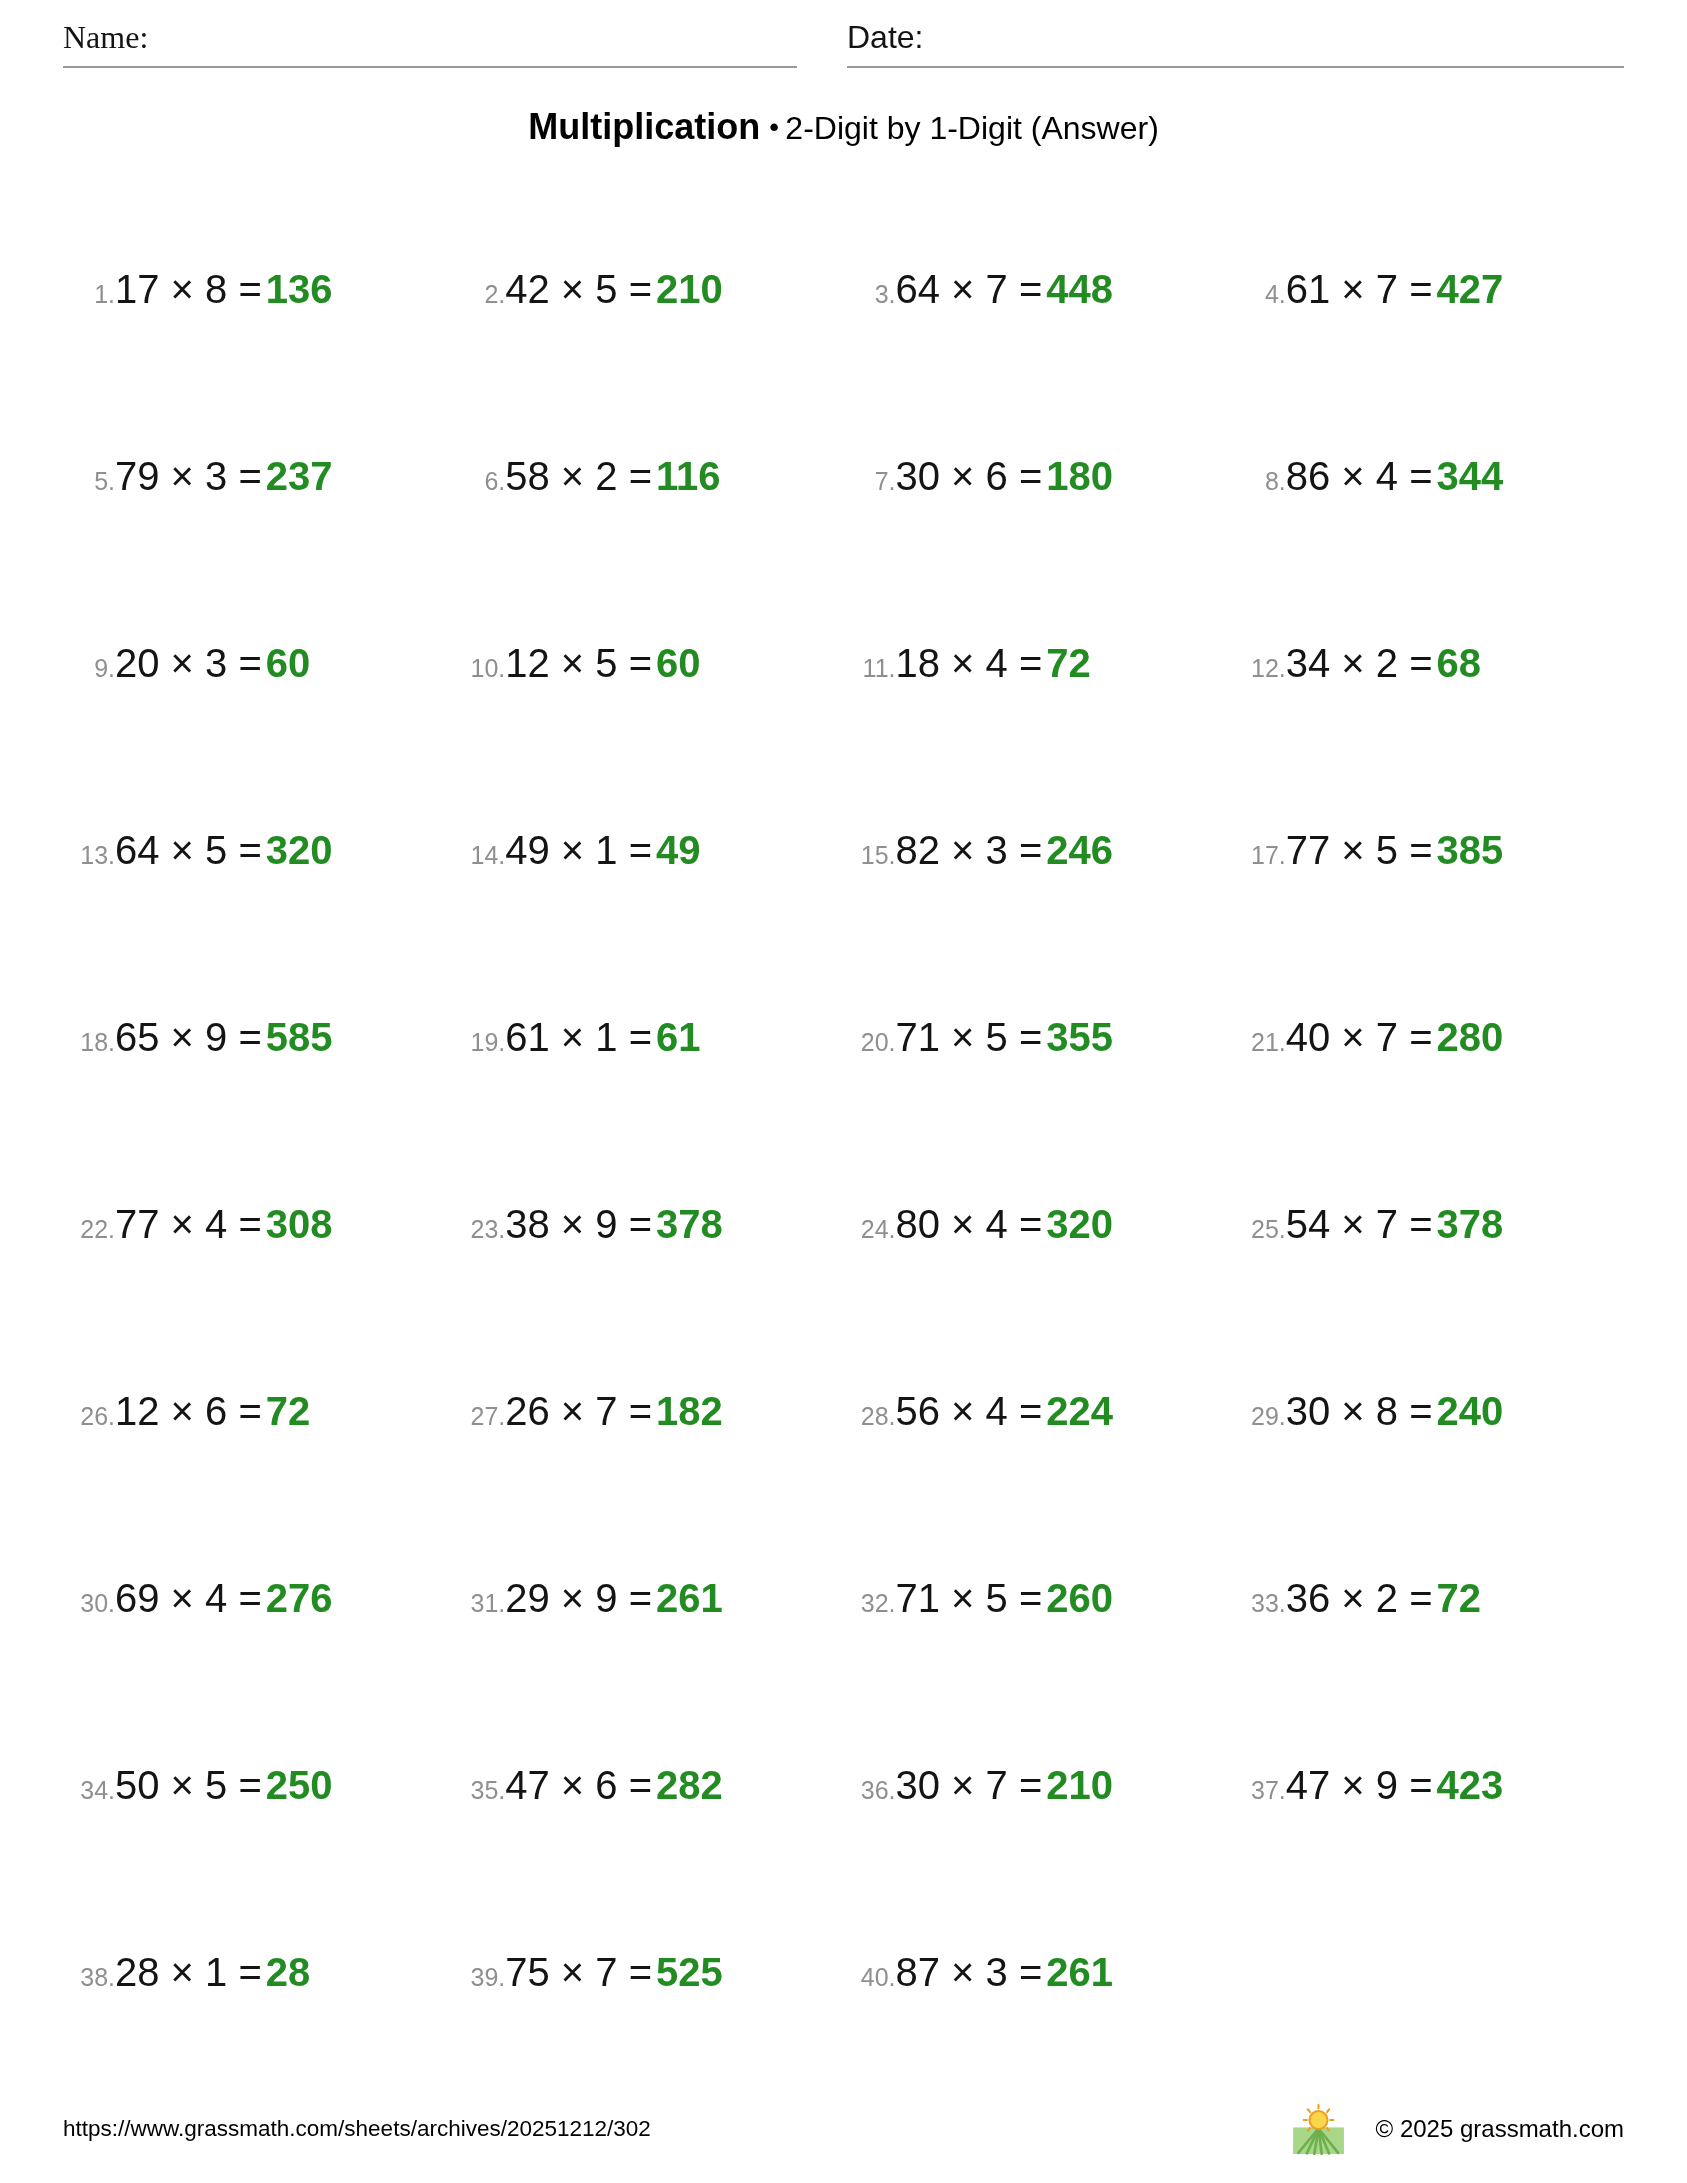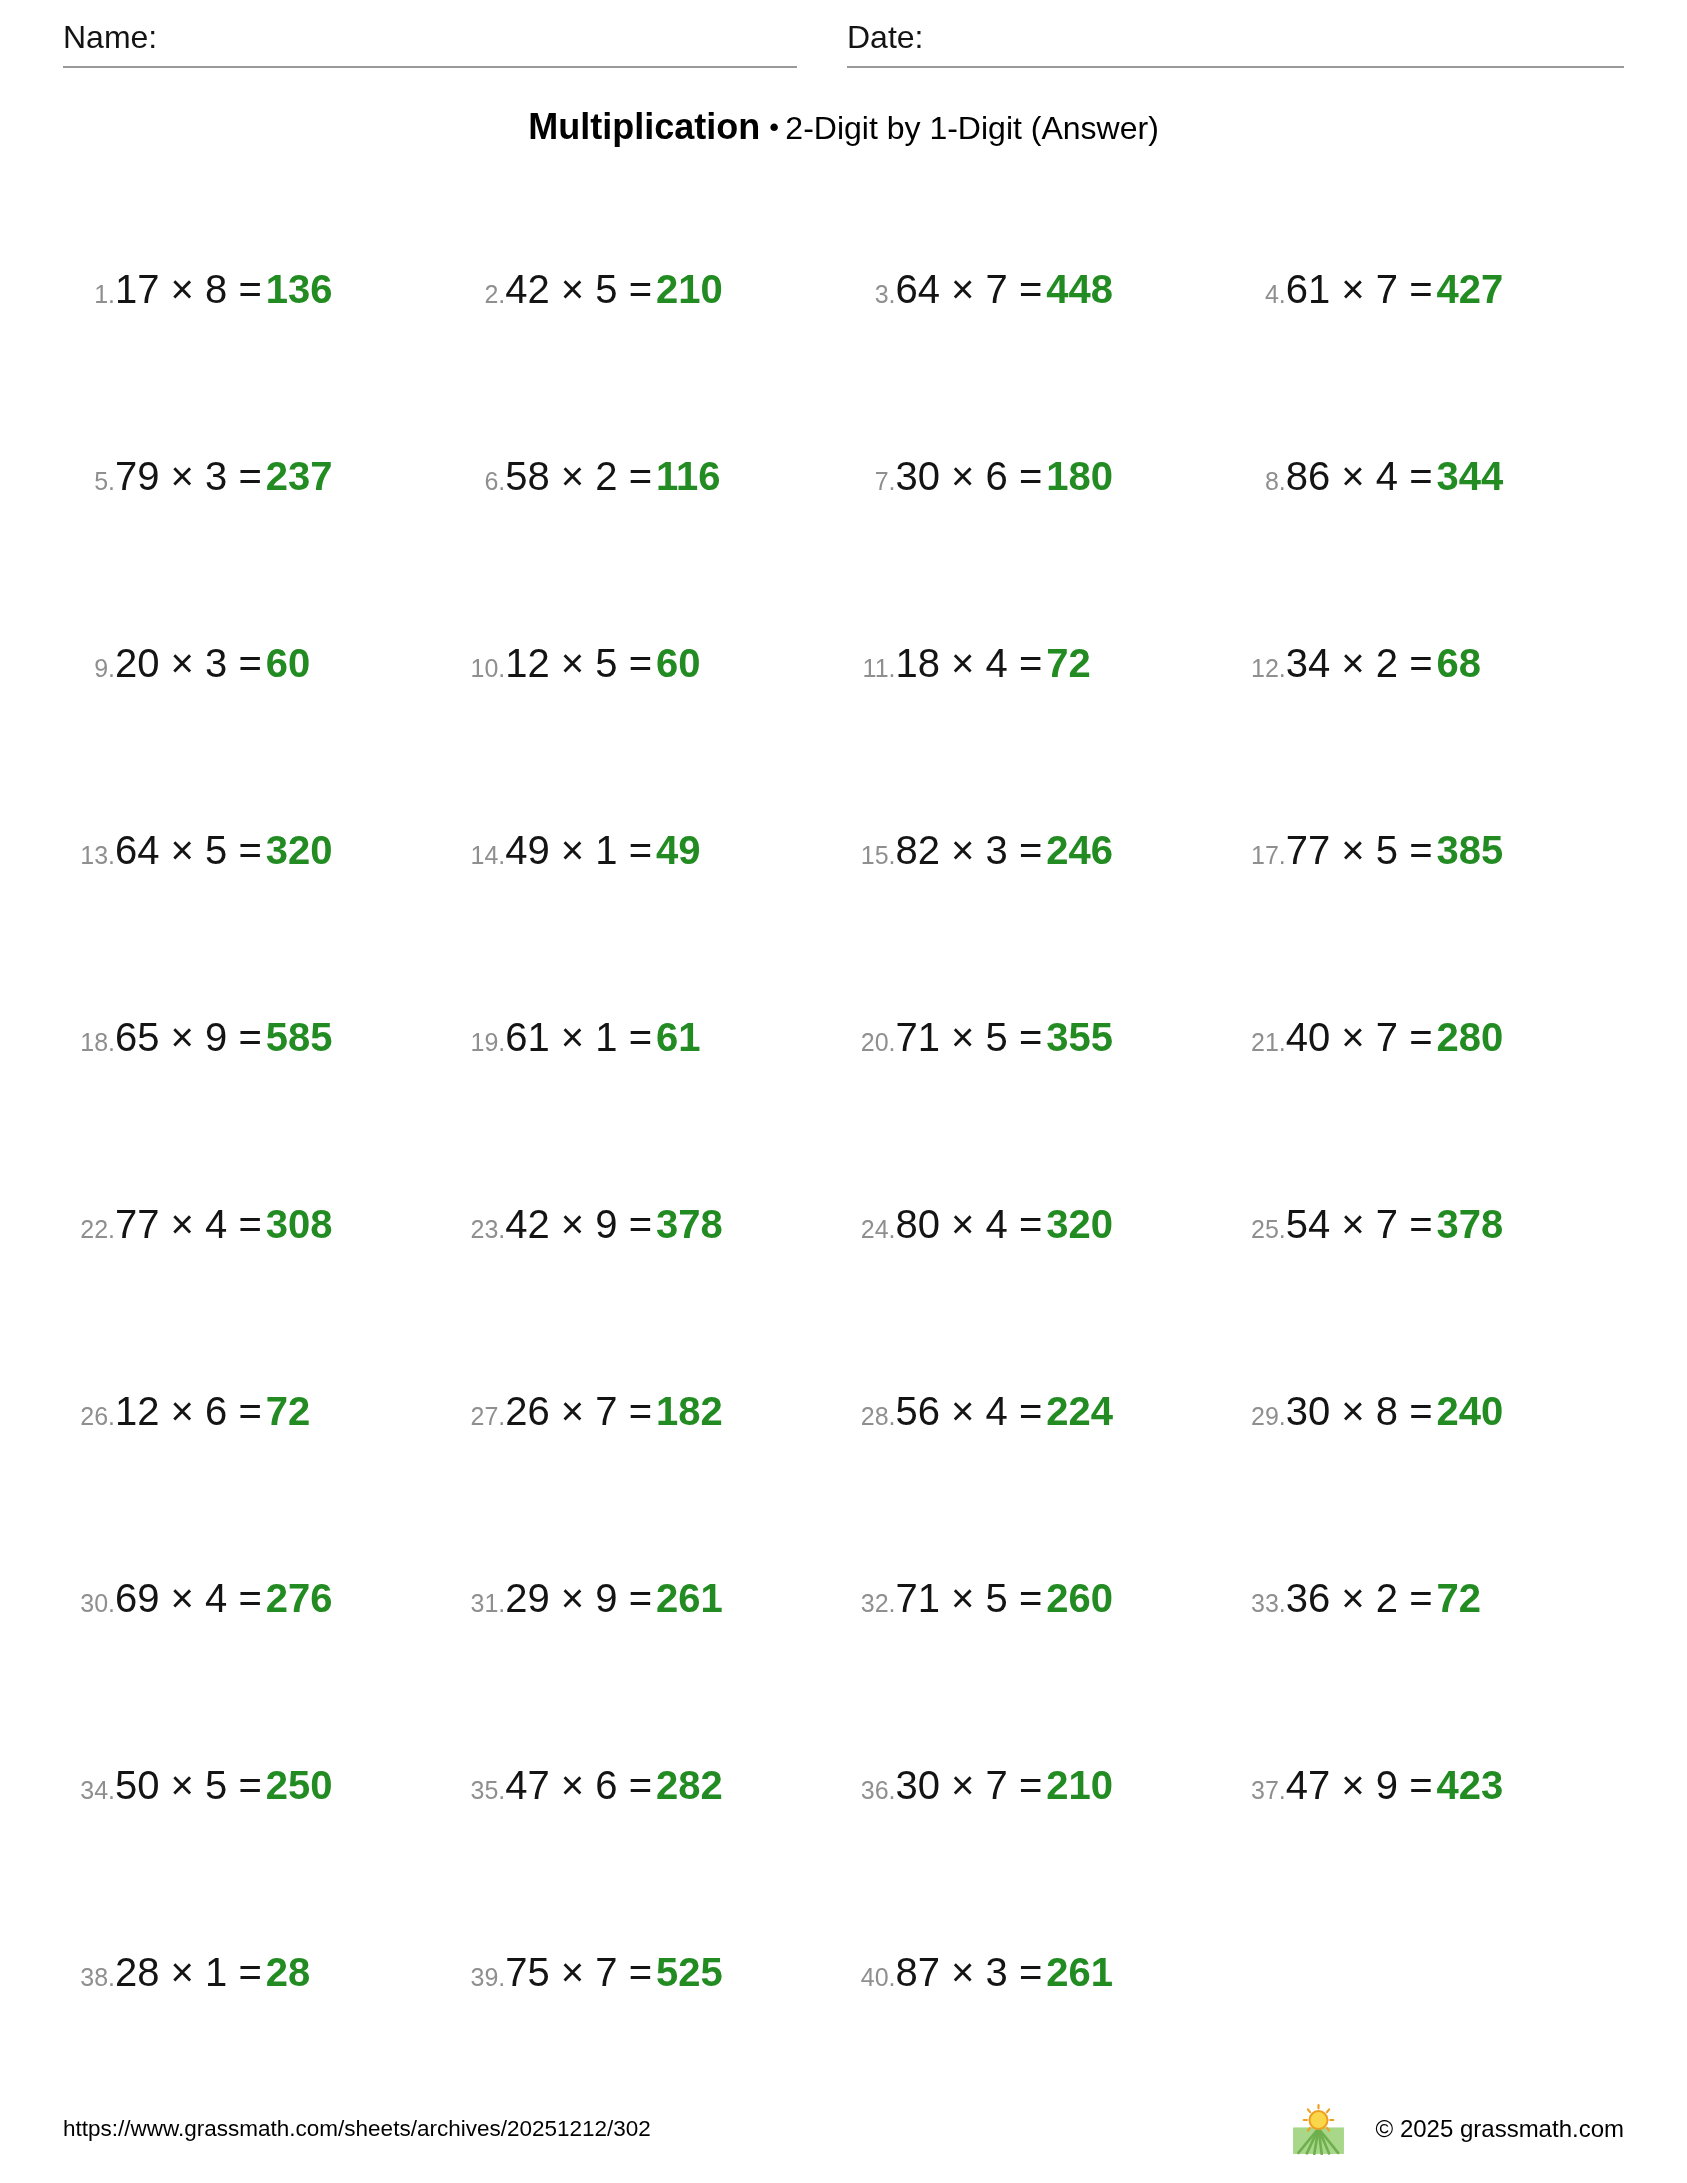--- a/index.html
+++ b/index.html
@@ -16,21 +16,21 @@
     font-family:"Liberation Sans","DejaVu Sans",sans-serif;
     color:var(--text-black);
     position:relative;
     overflow:hidden;
   }
   .header-row{
     display:flex;
     justify-content:space-between;
     padding:18.5px 63px 0 63px;
   }
-  .field-name{width:734px;}
+  .field-name{width:734px;font-family:Liberation Serif, serif;}
   .field-date{width:777px;}
   .field-label{
     font-size:32px;
     line-height:1.15;
     color:var(--text-black);
   }
   .field-line{
     margin-top:10.6px;
     border-bottom:2.6px solid var(--line-gray);
     height:0.7px;
@@ -254,21 +254,21 @@
   </div>
 
   <div class="cell">
     <span class="num">22.</span>
     <span class="expr">77 × 4 =</span>
     <span class="ans">308</span>
   </div>
 
   <div class="cell">
     <span class="num">23.</span>
-    <span class="expr">42 × 9 =</span>
+    <span class="expr">38 × 9 =</span>
     <span class="ans">378</span>
   </div>
 
   <div class="cell">
     <span class="num">24.</span>
     <span class="expr">80 × 4 =</span>
     <span class="ans">320</span>
   </div>
 
   <div class="cell">

